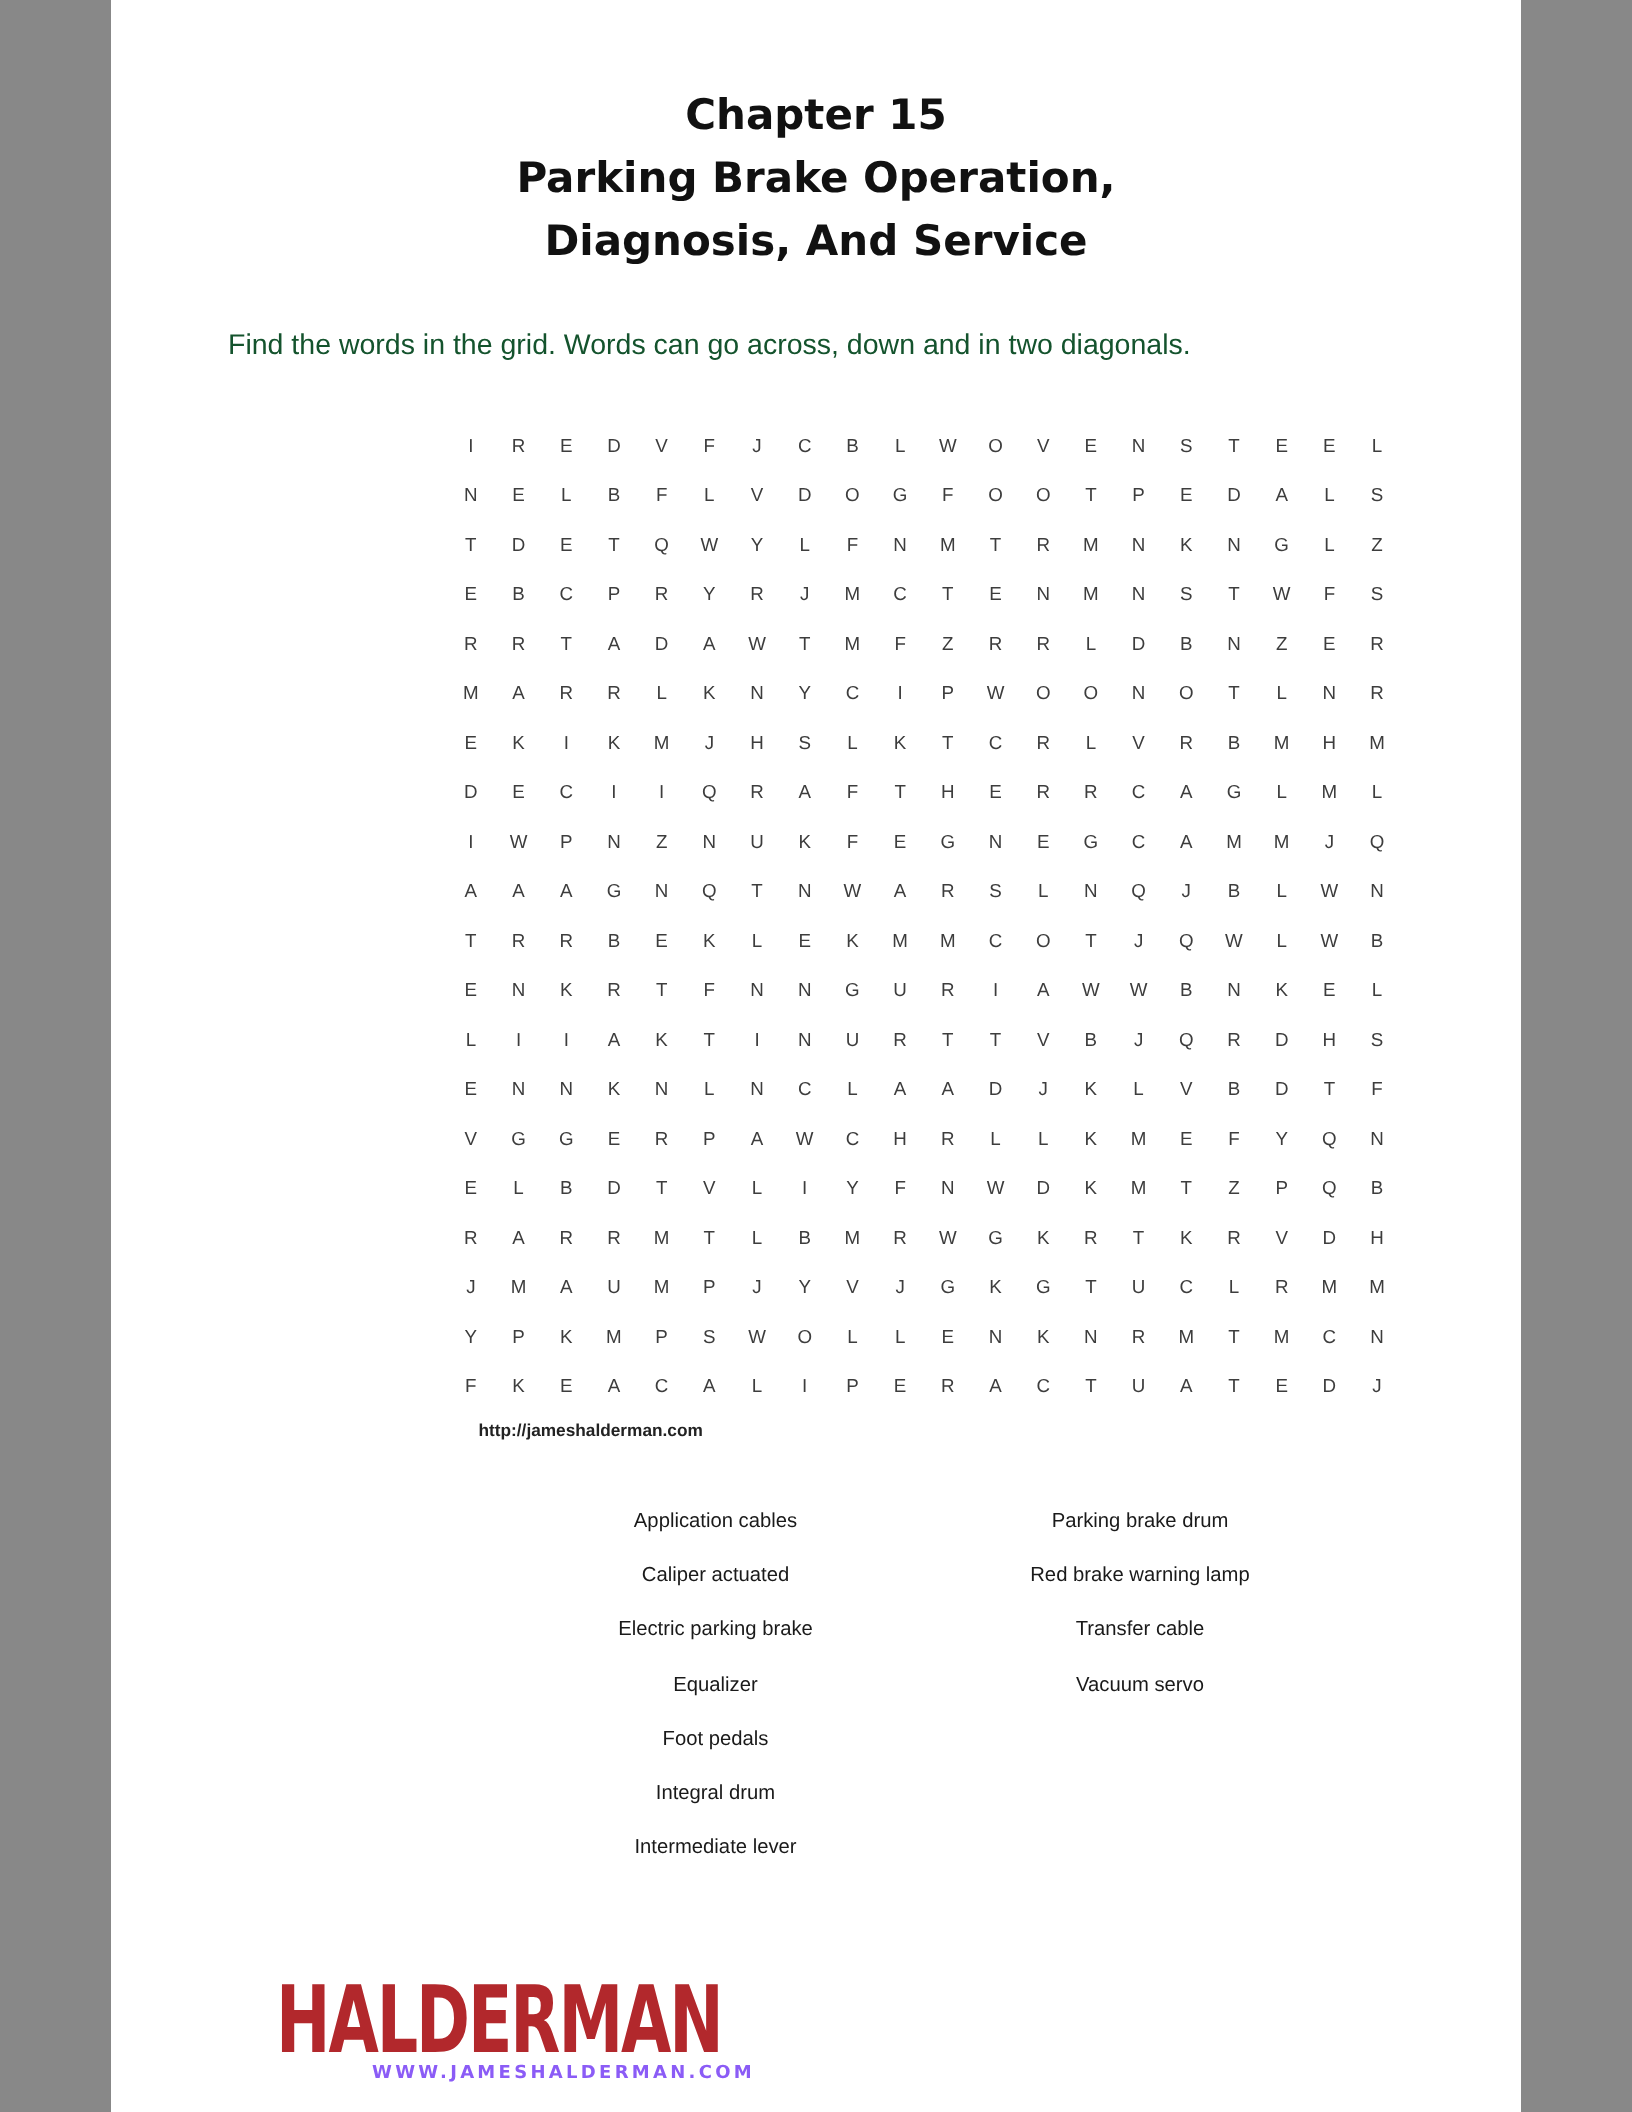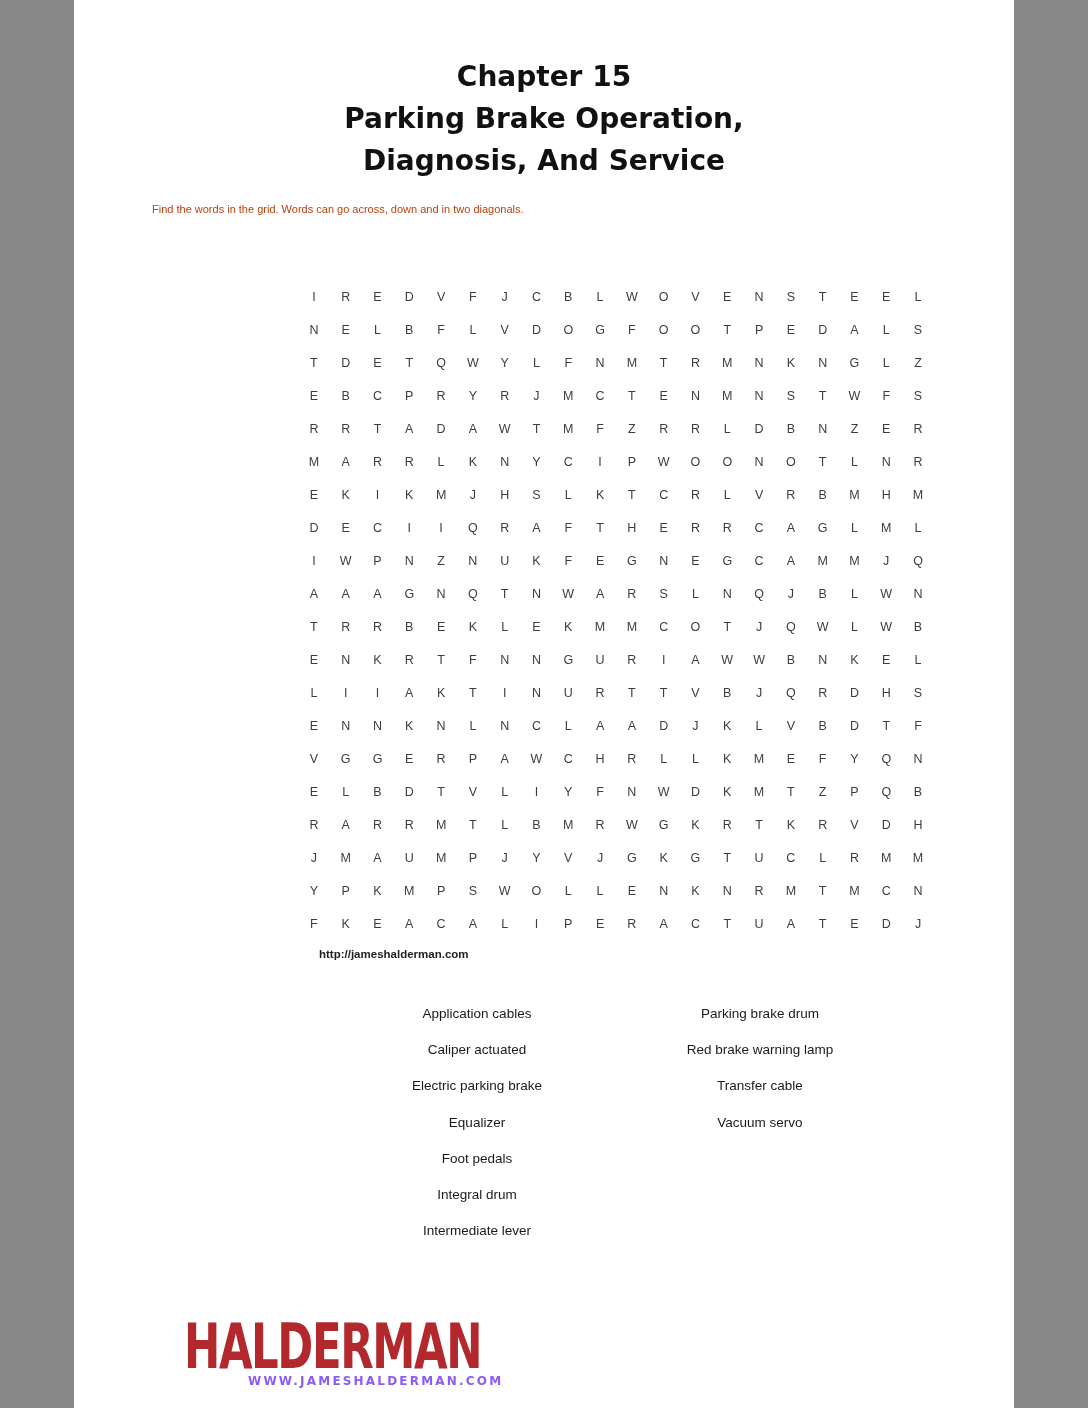--- a/index.html
+++ b/index.html
@@ -21,24 +21,24 @@
     width: 100%;
     text-align: center;
     font-family: "DejaVu Sans", sans-serif;
     font-weight: bold;
     font-size: 28px;
     line-height: 42px;
     color: #111111;
   }
   .instruction {
     position: absolute;
-    top: 203px;
+    top: 220px;
     left: 78px;
-    font-size: 11px;
-    color: #c2410c;
+    font-size: 19px;
+    color: #14532d;
   }
   .grid {
     position: absolute;
     top: 280px;
     left: 224px;
     display: grid;
     grid-template-columns: repeat(20, 31.8px);
     grid-auto-rows: 33px;
   }
   .grid .cell {

